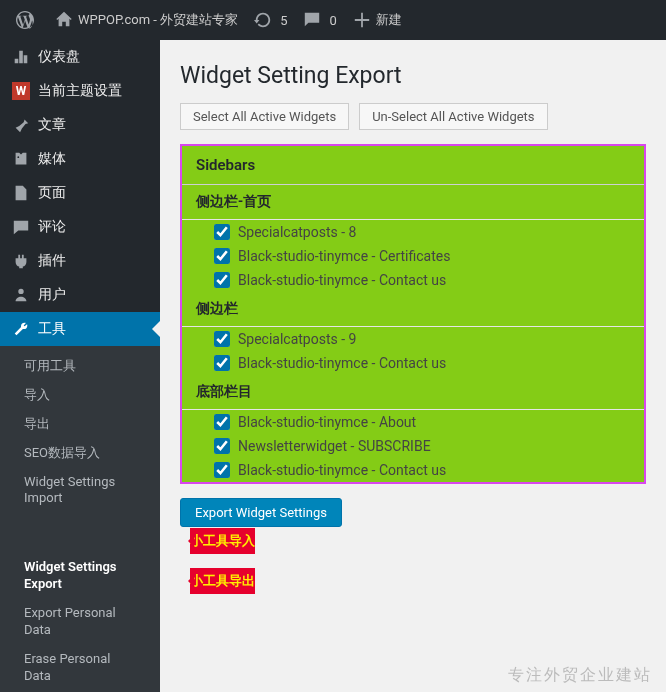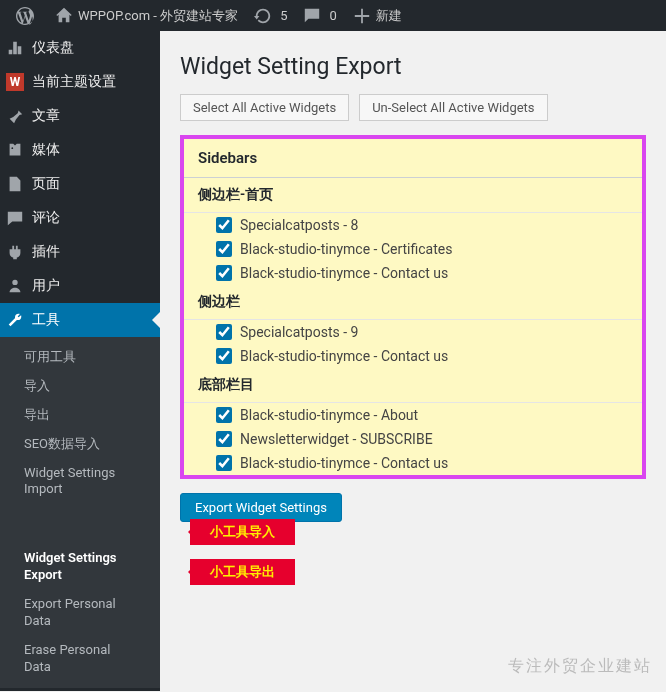--- a/index.html
+++ b/index.html
@@ -1,48 +1,48 @@
 <!DOCTYPE html>
 <html><head>
 <meta charset="utf-8">
 <style>
 * { margin: 0; padding: 0; box-sizing: border-box; font-family: -apple-system, BlinkMacSystemFont, "Segoe UI", Roboto, "Microsoft YaHei", sans-serif; }
 body { width: 666px; height: 692px; overflow: hidden; background: #f1f1f1; }
 
-.toolbar { height: 31px; background: #23282d; color: #ccc; display: flex; align-items: center; padding: 0 8px; font-size: 13px; }
+.toolbar { height: 40px; background: #23282d; color: #ccc; display: flex; align-items: center; padding: 0 8px; font-size: 13px; }
 .toolbar .tb-item { display: flex; align-items: center; padding: 0 8px; height: 100%; cursor: pointer; color: #ccc; }
 .toolbar .tb-item svg { width: 18px; height: 18px; fill: #a0a5aa; margin-right: 5px; }
 .toolbar .count { margin-left: 3px; }
 
 .wrap { display: flex; height: calc(100% - 32px); }
 
 .sidebar { width: 160px; background: #23282d; color: #ccc; font-size: 14px; flex-shrink: 0; overflow: hidden; }
-.menu-item { display: flex; align-items: center; padding: 8px 6px; cursor: pointer; color: #eee; position: relative; }
+.menu-item { display: flex; align-items: center; padding: 8px 12px; cursor: pointer; color: #eee; position: relative; }
 .menu-item svg { width: 18px; height: 18px; fill: #a0a5aa; margin-right: 8px; flex-shrink: 0; }
 .wppop-icon { width: 18px; height: 18px; background: #c0392b; color: #fff; font-weight: bold; font-size: 12px; display: inline-flex; align-items: center; justify-content: center; margin-right: 8px; flex-shrink: 0; }
 .menu-item.active { background: #0073aa; color: #fff; }
 .menu-item.active svg { fill: #fff; }
 .menu-item.active::after { content: ""; position: absolute; right: 0; top: 50%; margin-top: -8px; border: 8px solid transparent; border-right-color: #f1f1f1; }
 .submenu { background: #32373c; padding: 6px 0; }
 .submenu-item { padding: 6px 24px; font-size: 13px; color: #b4b9be; cursor: pointer; line-height: 1.3; }
 .submenu-item.current { color: #fff; font-weight: 600; margin-top: 40px; }
 
 .content { flex: 1; padding: 12px 20px; background: #f1f1f1; position: relative; overflow: hidden; }
 .page-title { font-size: 23px; font-weight: 400; color: #23282d; margin: 10px 0 14px; }
 .btn-row { margin-bottom: 14px; }
 .btn-secondary { background: #f7f7f7; border: 1px solid #ccc; color: #555; padding: 5px 12px; font-size: 13px; border-radius: 0; cursor: pointer; margin-right: 6px; }
 .btn-primary { background: #0085ba; border: 1px solid #0073aa; color: #fff; padding: 6px 14px; font-size: 13px; border-radius: 3px; cursor: pointer; font-weight: 400; }
 
-.panel { border: 4px solid #d946ef; background: #fef9c3; margin-bottom: 14px; }
+.panel { border: 2px solid #d946ef; background: #84cc16; margin-bottom: 14px; }
 .panel-header { border-bottom: 1px solid #ccd0d4; padding: 10px 14px; font-size: 15px; font-weight: 600; color: #23282d; }
 .section-title { padding: 8px 14px; font-size: 14px; font-weight: 600; color: #23282d; border-bottom: 1px solid #e5e5e5; }
 .widget-row { padding: 4px 14px 4px 32px; font-size: 14px; color: #444; display: flex; align-items: flex-end; }
 .widget-row input[type="checkbox"] { width: 16px; height: 16px; margin-right: 8px; accent-color: #0073aa; }
 
-.callout { position: absolute; background: #e6002d; color: #ffef00; font-weight: 700; font-size: 13px; padding: 4px 20px; white-space: nowrap; }
+.callout { position: absolute; background: #e6002d; color: #ffef00; font-weight: 700; font-size: 13px; padding: 4px 0; white-space: nowrap; }
 .callout::before { content: ""; position: absolute; left: -8px; top: 50%; margin-top: -6px; border: 6px solid transparent; border-right-color: #e6002d; }
 
 .watermark { position: absolute; right: 14px; bottom: 14px; text-align: right; }
 .wm-logo { font-size: 22px; font-weight: 700; letter-spacing: 1px; }
 .wm-logo .a { color: #8fbdd4; }
 .wm-logo .b { color: #a8d8a8; }
 .wm-tag { font-size: 16px; color: #bbb; margin-top: 2px; letter-spacing: 2px; }
 </style>
 </head>
 <body>

